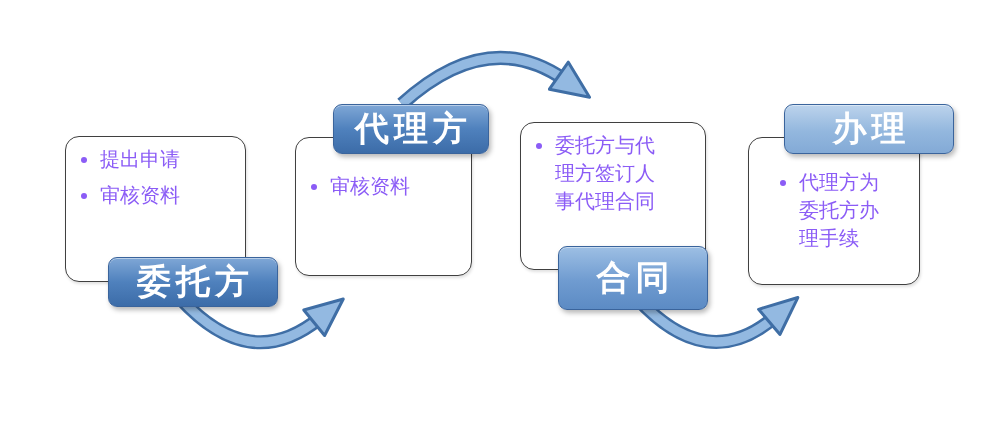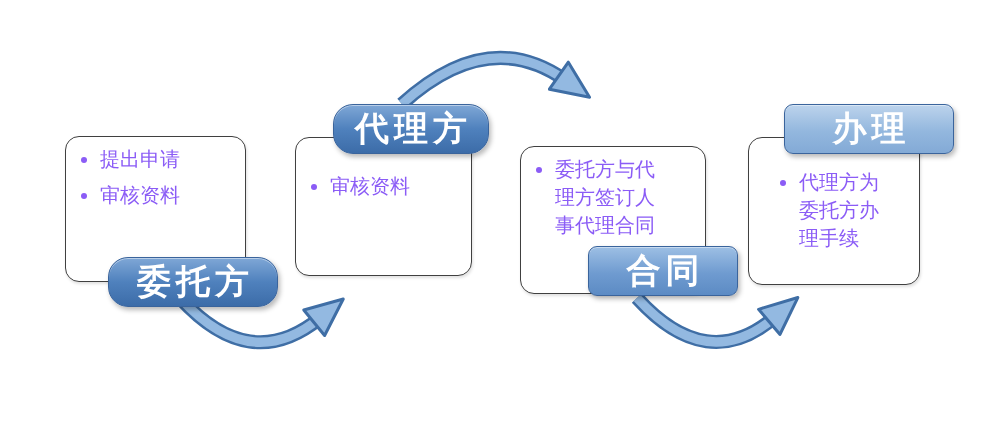--- a/index.html
+++ b/index.html
@@ -34,47 +34,47 @@
     box-shadow: 1px 2px 3px rgba(0,0,0,0.12);
   }
   .card ul {
     margin: 0;
     padding-left: 22px;
     list-style: disc;
   }
   .card li { margin: 0 0 8px 0; }
   .card1 { left: 65px;  top: 136px; width: 181px; height: 146px; padding: 8px 8px 6px 12px; }
   .card2 { left: 295px; top: 137px; width: 177px; height: 139px; padding: 34px 8px 6px 12px; }
-  .card3 { left: 520px; top: 146px; width: 186px; height: 148px; padding: 8px 40px 6px 12px; }
+  .card3 { left: 520px; top: 122px; width: 186px; height: 148px; padding: 8px 40px 6px 12px; }
   .card3 li { margin-bottom: 0; }
   .card4 { left: 748px; top: 137px; width: 172px; height: 148px; padding: 30px 30px 6px 28px; }
   .card4 li { margin-bottom: 0; }
 
   .tab {
     position: absolute;
     box-sizing: border-box;
     display: flex;
     align-items: center;
     justify-content: center;
     border-radius: 9px;
     border: 1.5px solid #3a649c;
     color: #ffffff;
     font-size: 34px;
     font-weight: bold;
     letter-spacing: 5px;
     text-indent: 5px;
     z-index: 3;
     box-shadow: 2px 3px 5px rgba(0,0,0,0.28), inset 0 1px 0 rgba(255,255,255,0.45);
   }
-  .tab-dark   { background: linear-gradient(180deg, #7fa7d6 0%, #4f81bd 50%, #3c6ca8 100%); border-radius: 20px; }
+  .tab-dark   { background: linear-gradient(180deg, #7fa7d6 0%, #4f81bd 50%, #3c6ca8 100%); }
   .tab-medium { background: linear-gradient(180deg, #9dbfe4 0%, #6f9bd0 55%, #5c8bc4 100%); }
   .tab-light  { background: linear-gradient(180deg, #bcd3ec 0%, #93b7de 55%, #83aad6 100%); }
   .tab1 { left: 108px; top: 257px; width: 170px; height: 50px; }
   .tab2 { left: 333px; top: 104px; width: 156px; height: 50px; }
-  .tab3 { left: 588px; top: 246px; width: 150px; height: 50px; }
+  .tab3 { left: 558px; top: 246px; width: 150px; height: 64px; }
   .tab4 { left: 784px; top: 104px; width: 170px; height: 50px; }
 
   .arrow-under { fill: none; stroke: #3f6ea5; stroke-width: 14; stroke-linecap: butt; }
   .arrow-over  { fill: none; stroke: #93b9e1; stroke-width: 9;  stroke-linecap: butt; }
 </style>
 </head>
 <body>
 
 <div class="canvas">
 

